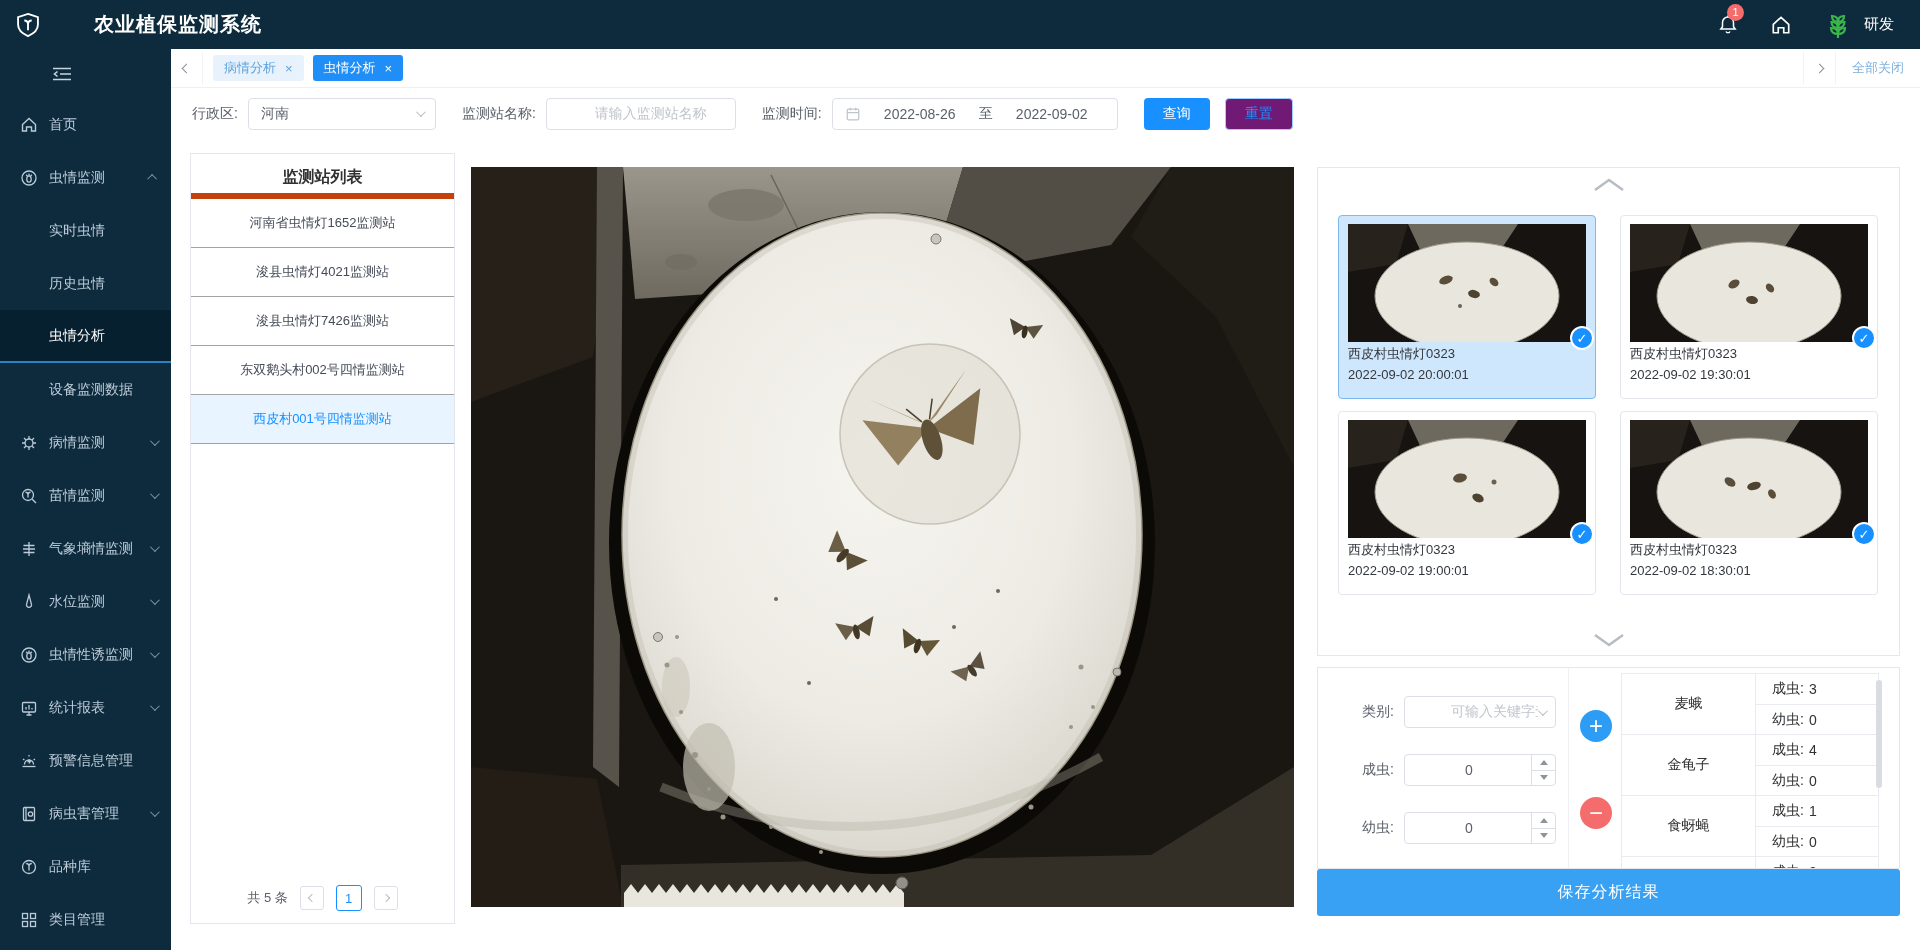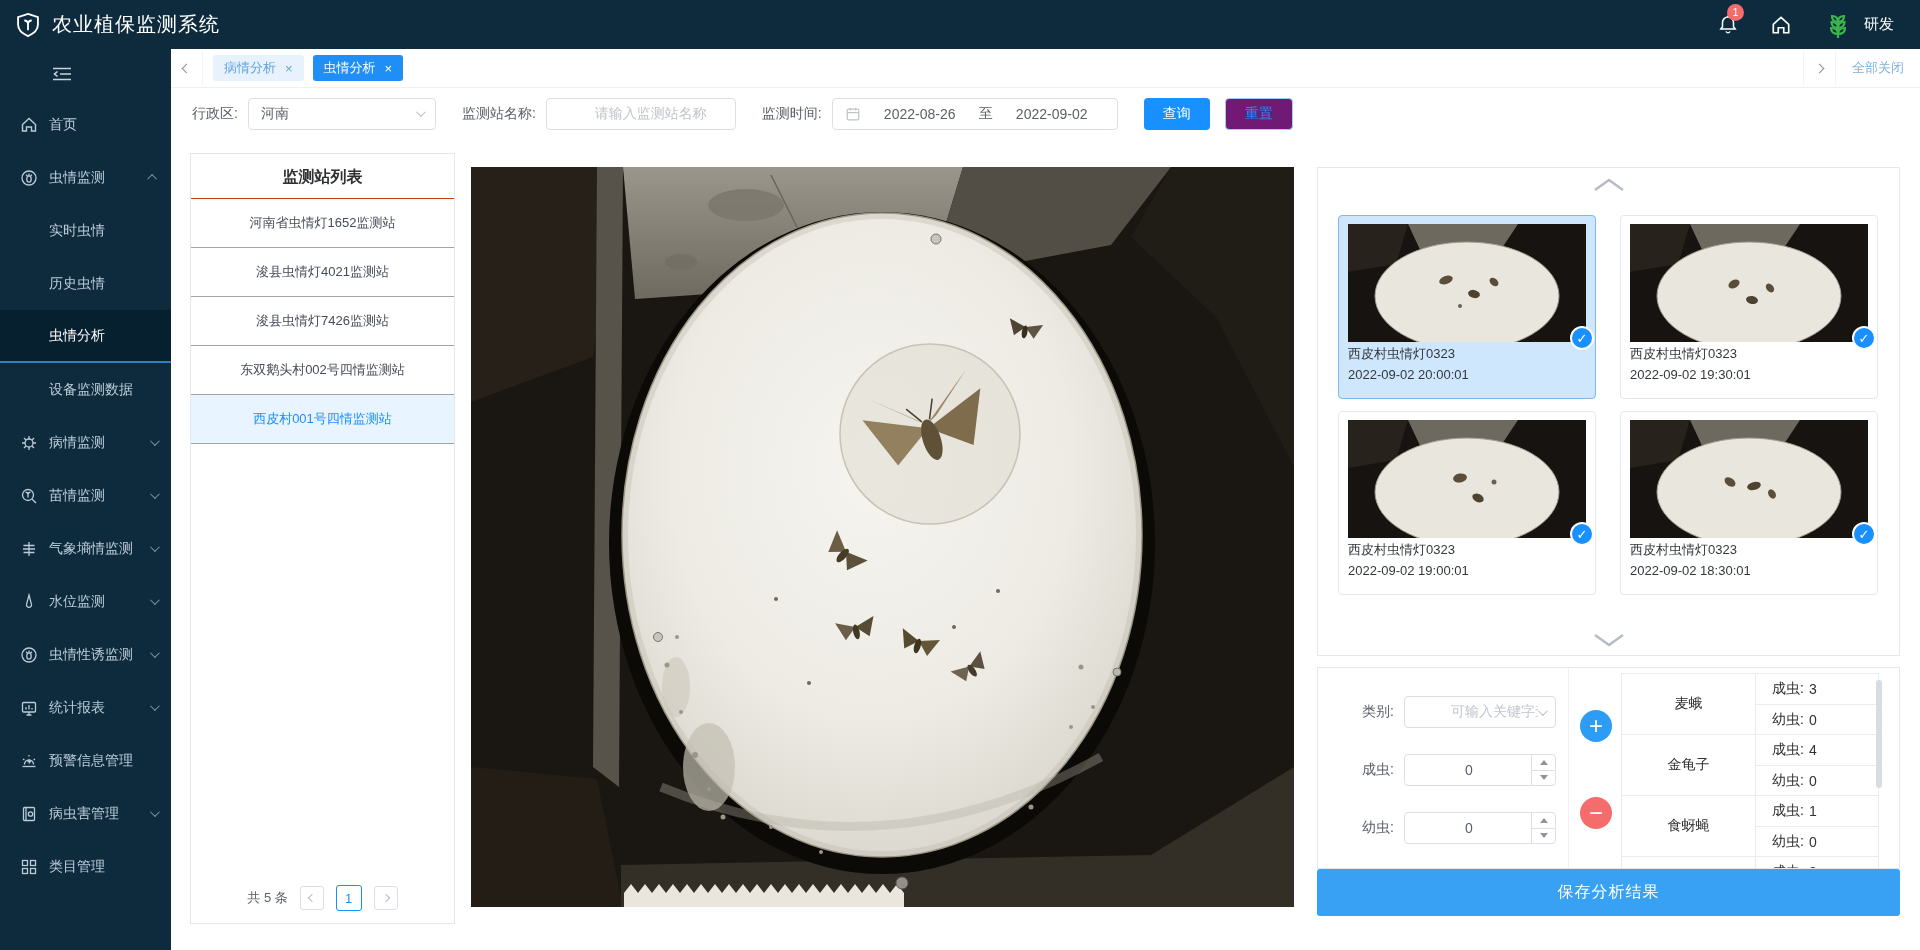--- a/index.html
+++ b/index.html
@@ -11,21 +11,21 @@
     color: #303133;
     overflow: hidden;
   }
   
   .topbar {
     position:absolute; left:0; top:0; width:1920px; height:49px;
     background:#0d2b3d; display:flex; align-items:center; justify-content:space-between;
     padding:0 26px 0 14px; z-index:30;
   }
   .brand { display:flex; align-items:center; gap:10px; color:#fff; }
-  .brand-title { font-size:20px; font-weight:normal; letter-spacing:1px; }
+  .brand-title { font-size:20px; font-weight:bold; letter-spacing:1px;margin-left:42px; }
   .topbar-right { display:flex; align-items:center; gap:30px; }
   .icon-btn { position:relative; display:flex; align-items:center; justify-content:center; cursor:pointer; }
   .badge {
     position:absolute; top:-9px; left:11px; min-width:17px; height:17px; padding:0 4px;
     background:#f56c6c; border-radius:9px; color:#fff; font-size:11px;
     display:flex; align-items:center; justify-content:center;
   }
   .user-wrap { display:flex; align-items:center; gap:10px; }
   .user-name { color:#fff; font-size:15px; }
   
@@ -83,21 +83,21 @@
   .f-daterange .dt { flex:1; text-align:center; font-size:14px; }
   .f-daterange .sep { color:#5b6069; }
   .btn { height:32px; padding:0 19px; border-radius:4px; font-size:14px; display:flex; align-items:center;
     cursor:pointer; border:none; font-family:"Liberation Sans","DejaVu Sans",sans-serif; }
   .btn-primary { background:#1890ff; color:#fff; margin-right:15px; }
   .btn-plain { background:#701a75; color:#1890ff; border:1px solid #9ecdff; }
   
   .panel { position:absolute; background:#fff; border:1px solid #e4e7ed; }
   .station-panel { left:190px; top:153px; width:265px; height:771px; }
   .sp-header { height:45px; line-height:45px; text-align:center; font-size:16px; font-weight:bold;
-    color:#303133; border-bottom:1px solid #c2410c; }
+    color:#303133; border-bottom:6px solid #c2410c; }
   .sp-item { height:49px; display:flex; align-items:center; justify-content:center; text-align:left;
     font-size:13px; color:#454b57; border-bottom:1px solid #a3a3a3; padding:0 6px; cursor:pointer; }
   .sp-item.selected { background:#e8f4ff; color:#1890ff; }
   .sp-footer { position:absolute; left:0; right:0; bottom:12px; display:flex; align-items:center;
     justify-content:center; gap:12px; font-size:13px; color:#5b6069;margin-top:40px; }
   .pg-btn { width:24px; height:24px; border:1px solid #dcdfe6; border-radius:3px; background:#fff;
     display:flex; align-items:center; justify-content:center; cursor:pointer; }
   .pg-btn .chev { border-color:#b6bcc4; width:6px; height:6px; }
   .pg-cur { width:26px; height:26px; border:1px solid #1890ff; border-radius:3px; background:#fff;
     color:#1890ff; font-size:13px; display:flex; align-items:center; justify-content:center; cursor:pointer; }
@@ -307,20 +307,29 @@
     <div class="menu-item">
       <span class="mi">
         <svg width="18" height="18" viewBox="0 0 18 18" fill="none" stroke="currentColor" stroke-width="1.3">
             <rect x="3.5" y="2.5" width="11" height="13" rx="1"></rect>
             <path d="M6 2.5v13"></path>
             <circle cx="10.5" cy="9" r="2.2"></circle>
           </svg>
       </span>
       <span class="label">病虫害管理</span>
       <span class="chev down"></span>
+    </div>
+    <div class="menu-item">
+      <span class="mi">
+        <svg width="18" height="18" viewBox="0 0 18 18" fill="none" stroke="currentColor" stroke-width="1.3">
+            <circle cx="9" cy="9" r="6.5"></circle>
+            <path d="M9 12.5V8.5M9 8.5c0-1.8 1.2-3 2.8-3M9 8.5c0-1.8-1.2-3-2.8-3"></path>
+          </svg>
+      </span>
+      <span class="label">品种库</span>
     </div>
     <div class="menu-item">
       <span class="mi">
         <svg width="18" height="18" viewBox="0 0 18 18" fill="none" stroke="currentColor" stroke-width="1.3">
             <rect x="2.5" y="2.5" width="5" height="5"></rect>
             <rect x="10.5" y="2.5" width="5" height="5"></rect>
             <rect x="2.5" y="10.5" width="5" height="5"></rect>
             <rect x="10.5" y="10.5" width="5" height="5"></rect>
           </svg>
       </span>

